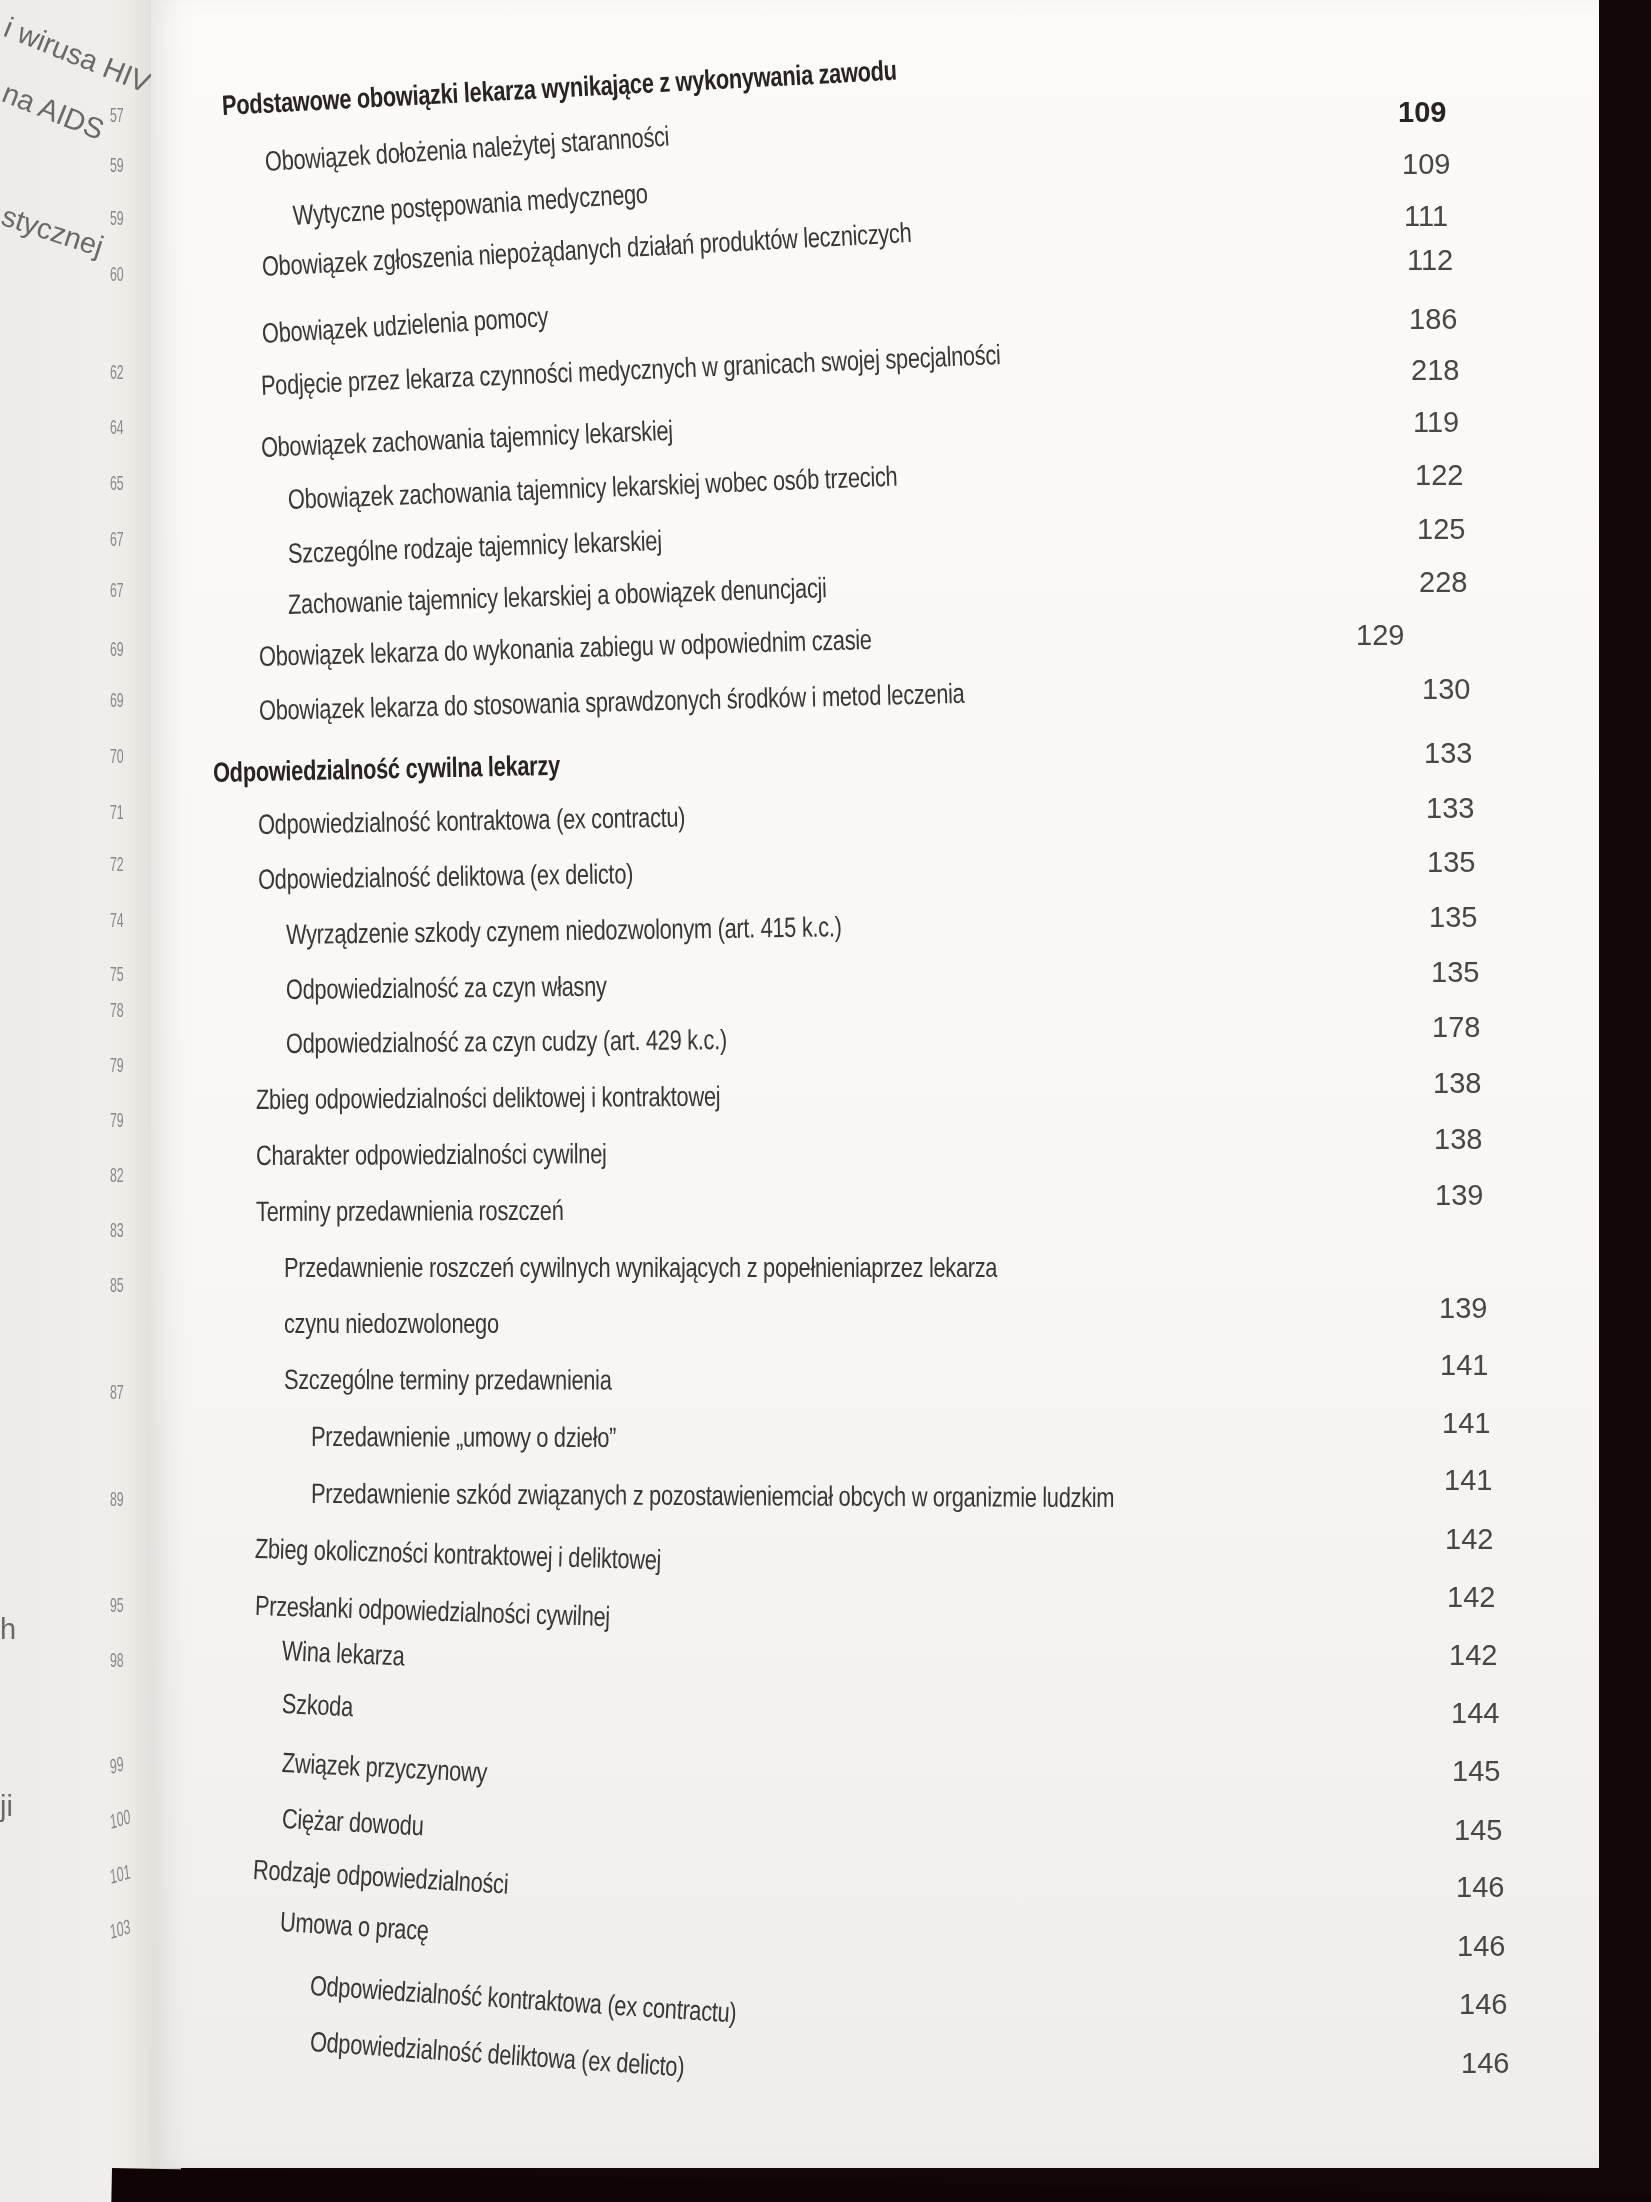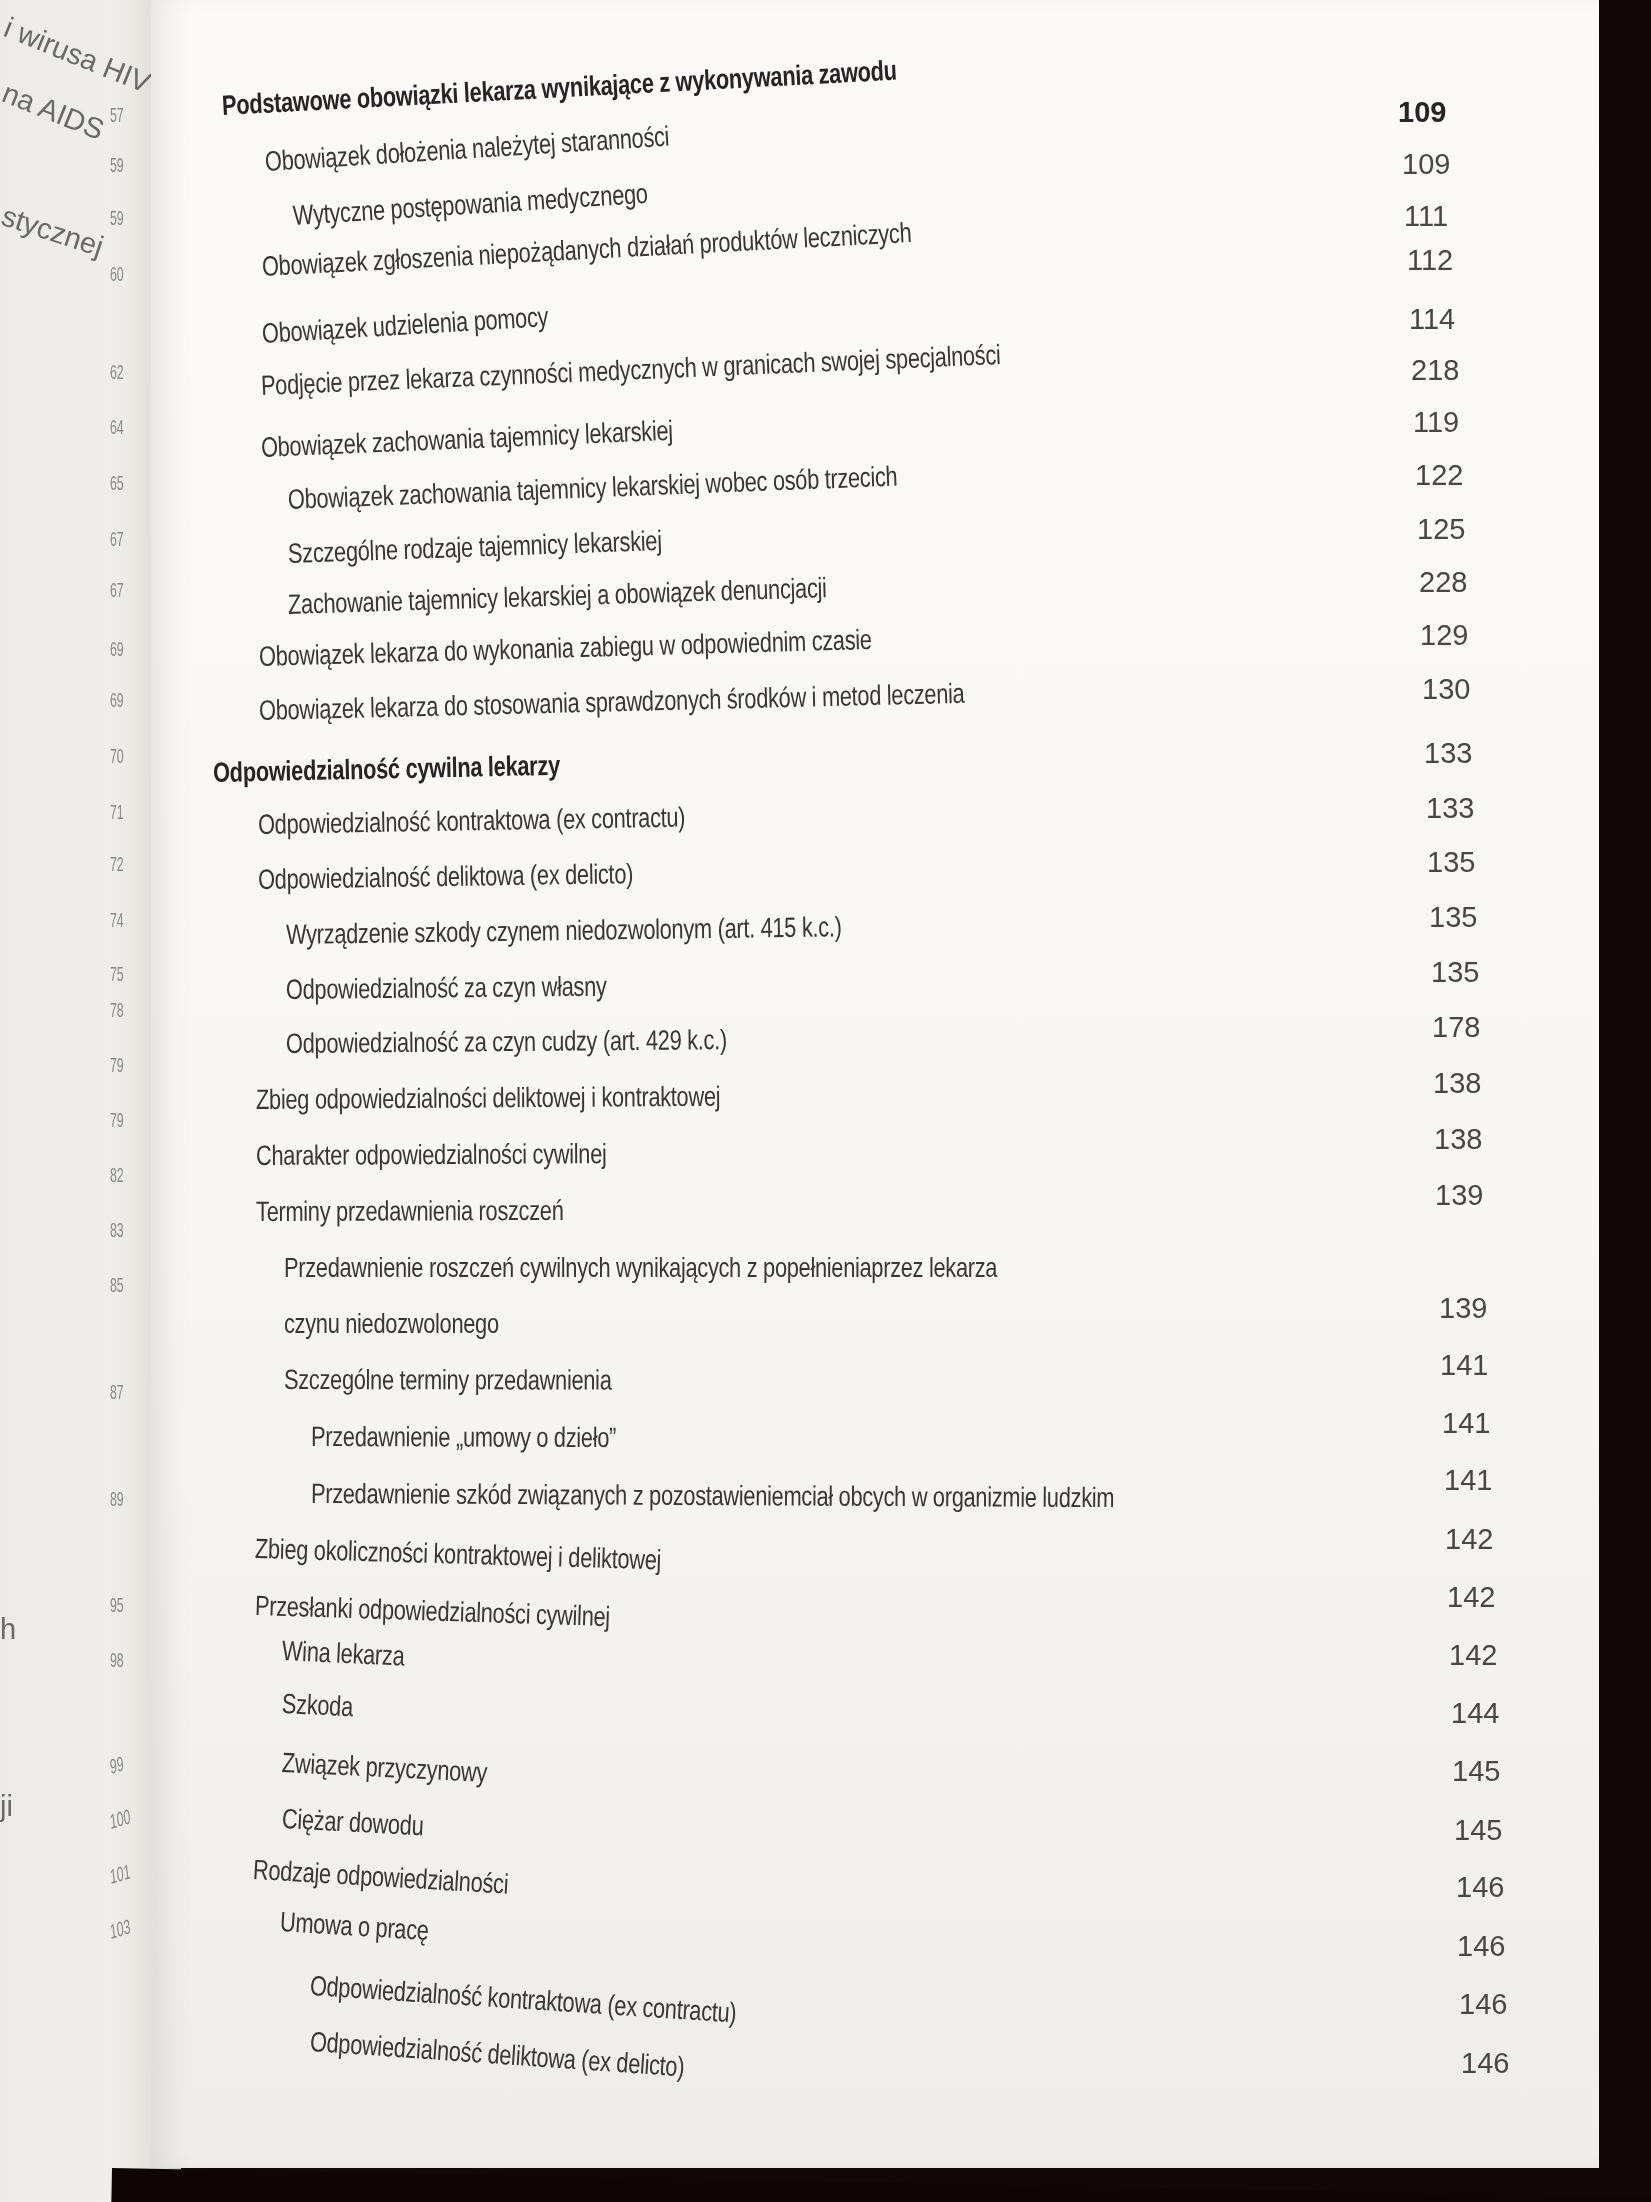--- a/index.html
+++ b/index.html
@@ -105,33 +105,33 @@
 <div id="toc">
     <div class="toc-row bold" style="left: 222px; top: 90px; transform: rotate(-3deg);"><span class="title">Podstawowe obowiązki lekarza wynikające z wykonywania zawodu</span></div>
     <div class="page-num bold" style="left: 1398px; top: 96px;">109</div>
     <div class="toc-row" style="left: 265px; top: 146px; transform: rotate(-3.6deg);"><span class="title">Obowiązek dołożenia należytej staranności</span></div>
     <div class="page-num" style="left: 1402px; top: 148px;">109</div>
     <div class="toc-row" style="left: 293px; top: 200px; transform: rotate(-3.6deg);"><span class="title">Wytyczne  postępowania medycznego</span></div>
     <div class="page-num" style="left: 1404px; top: 200px;">111</div>
     <div class="toc-row" style="left: 262px; top: 251px; transform: rotate(-3deg);"><span class="title">Obowiązek zgłoszenia niepożądanych działań produktów leczniczych</span></div>
     <div class="page-num" style="left: 1407px; top: 244px;">112</div>
     <div class="toc-row" style="left: 262px; top: 318px; transform: rotate(-3.4deg);"><span class="title">Obowiązek udzielenia pomocy</span></div>
-    <div class="page-num" style="left: 1409px; top: 303px;">114</div>
+    <div class="page-num" style="left: 1409px; top: 303px;">186</div>
     <div class="toc-row" style="left: 261px; top: 370px; transform: rotate(-2.4deg);"><span class="title">Podjęcie przez lekarza czynności medycznych w granicach swojej specjalności</span></div>
     <div class="page-num" style="left: 1411px; top: 354px;">218</div>
     <div class="toc-row" style="left: 261px; top: 432px; transform: rotate(-2.4deg);"><span class="title">Obowiązek zachowania tajemnicy lekarskiej</span></div>
     <div class="page-num" style="left: 1413px; top: 406px;">119</div>
     <div class="toc-row" style="left: 288px; top: 484px; transform: rotate(-2.2deg);"><span class="title">Obowiązek zachowania tajemnicy lekarskiej wobec osób trzecich</span></div>
     <div class="page-num" style="left: 1415px; top: 459px;">122</div>
     <div class="toc-row" style="left: 288px; top: 538px; transform: rotate(-2deg);"><span class="title">Szczególne rodzaje tajemnicy lekarskiej</span></div>
     <div class="page-num" style="left: 1417px; top: 513px;">125</div>
     <div class="toc-row" style="left: 288px; top: 589px; transform: rotate(-1.8deg);"><span class="title">Zachowanie tajemnicy lekarskiej a obowiązek denuncjacji</span></div>
     <div class="page-num" style="left: 1419px; top: 566px;">228</div>
     <div class="toc-row" style="left: 259px; top: 641px; transform: rotate(-1.6deg);"><span class="title">Obowiązek lekarza do wykonania zabiegu w odpowiednim czasie</span></div>
-    <div class="page-num" style="left: 1420px; top: 619px;">129</div>
+    <div class="page-num" style="left: 1356px; top: 619px;">129</div>
     <div class="toc-row" style="left: 259px; top: 695px; transform: rotate(-1.4deg);"><span class="title">Obowiązek lekarza do stosowania sprawdzonych środków i metod leczenia</span></div>
     <div class="page-num" style="left: 1422px; top: 673px;">130</div>
     <div class="toc-row bold" style="left: 213px; top: 757px; transform: rotate(-1.2deg);"><span class="title">Odpowiedzialność cywilna lekarzy</span></div>
     <div class="page-num" style="left: 1424px; top: 737px;">133</div>
     <div class="toc-row" style="left: 258px; top: 809px; transform: rotate(-1deg);"><span class="title">Odpowiedzialność kontraktowa (ex contractu)</span></div>
     <div class="page-num" style="left: 1426px; top: 792px;">133</div>
     <div class="toc-row" style="left: 258px; top: 864px; transform: rotate(-0.9deg);"><span class="title">Odpowiedzialność deliktowa (ex delicto)</span></div>
     <div class="page-num" style="left: 1427px; top: 846px;">135</div>
     <div class="toc-row" style="left: 286px; top: 919px; transform: rotate(-0.8deg);"><span class="title">Wyrządzenie szkody czynem niedozwolonym (art. 415 k.c.)</span></div>
     <div class="page-num" style="left: 1429px; top: 901px;">135</div>

